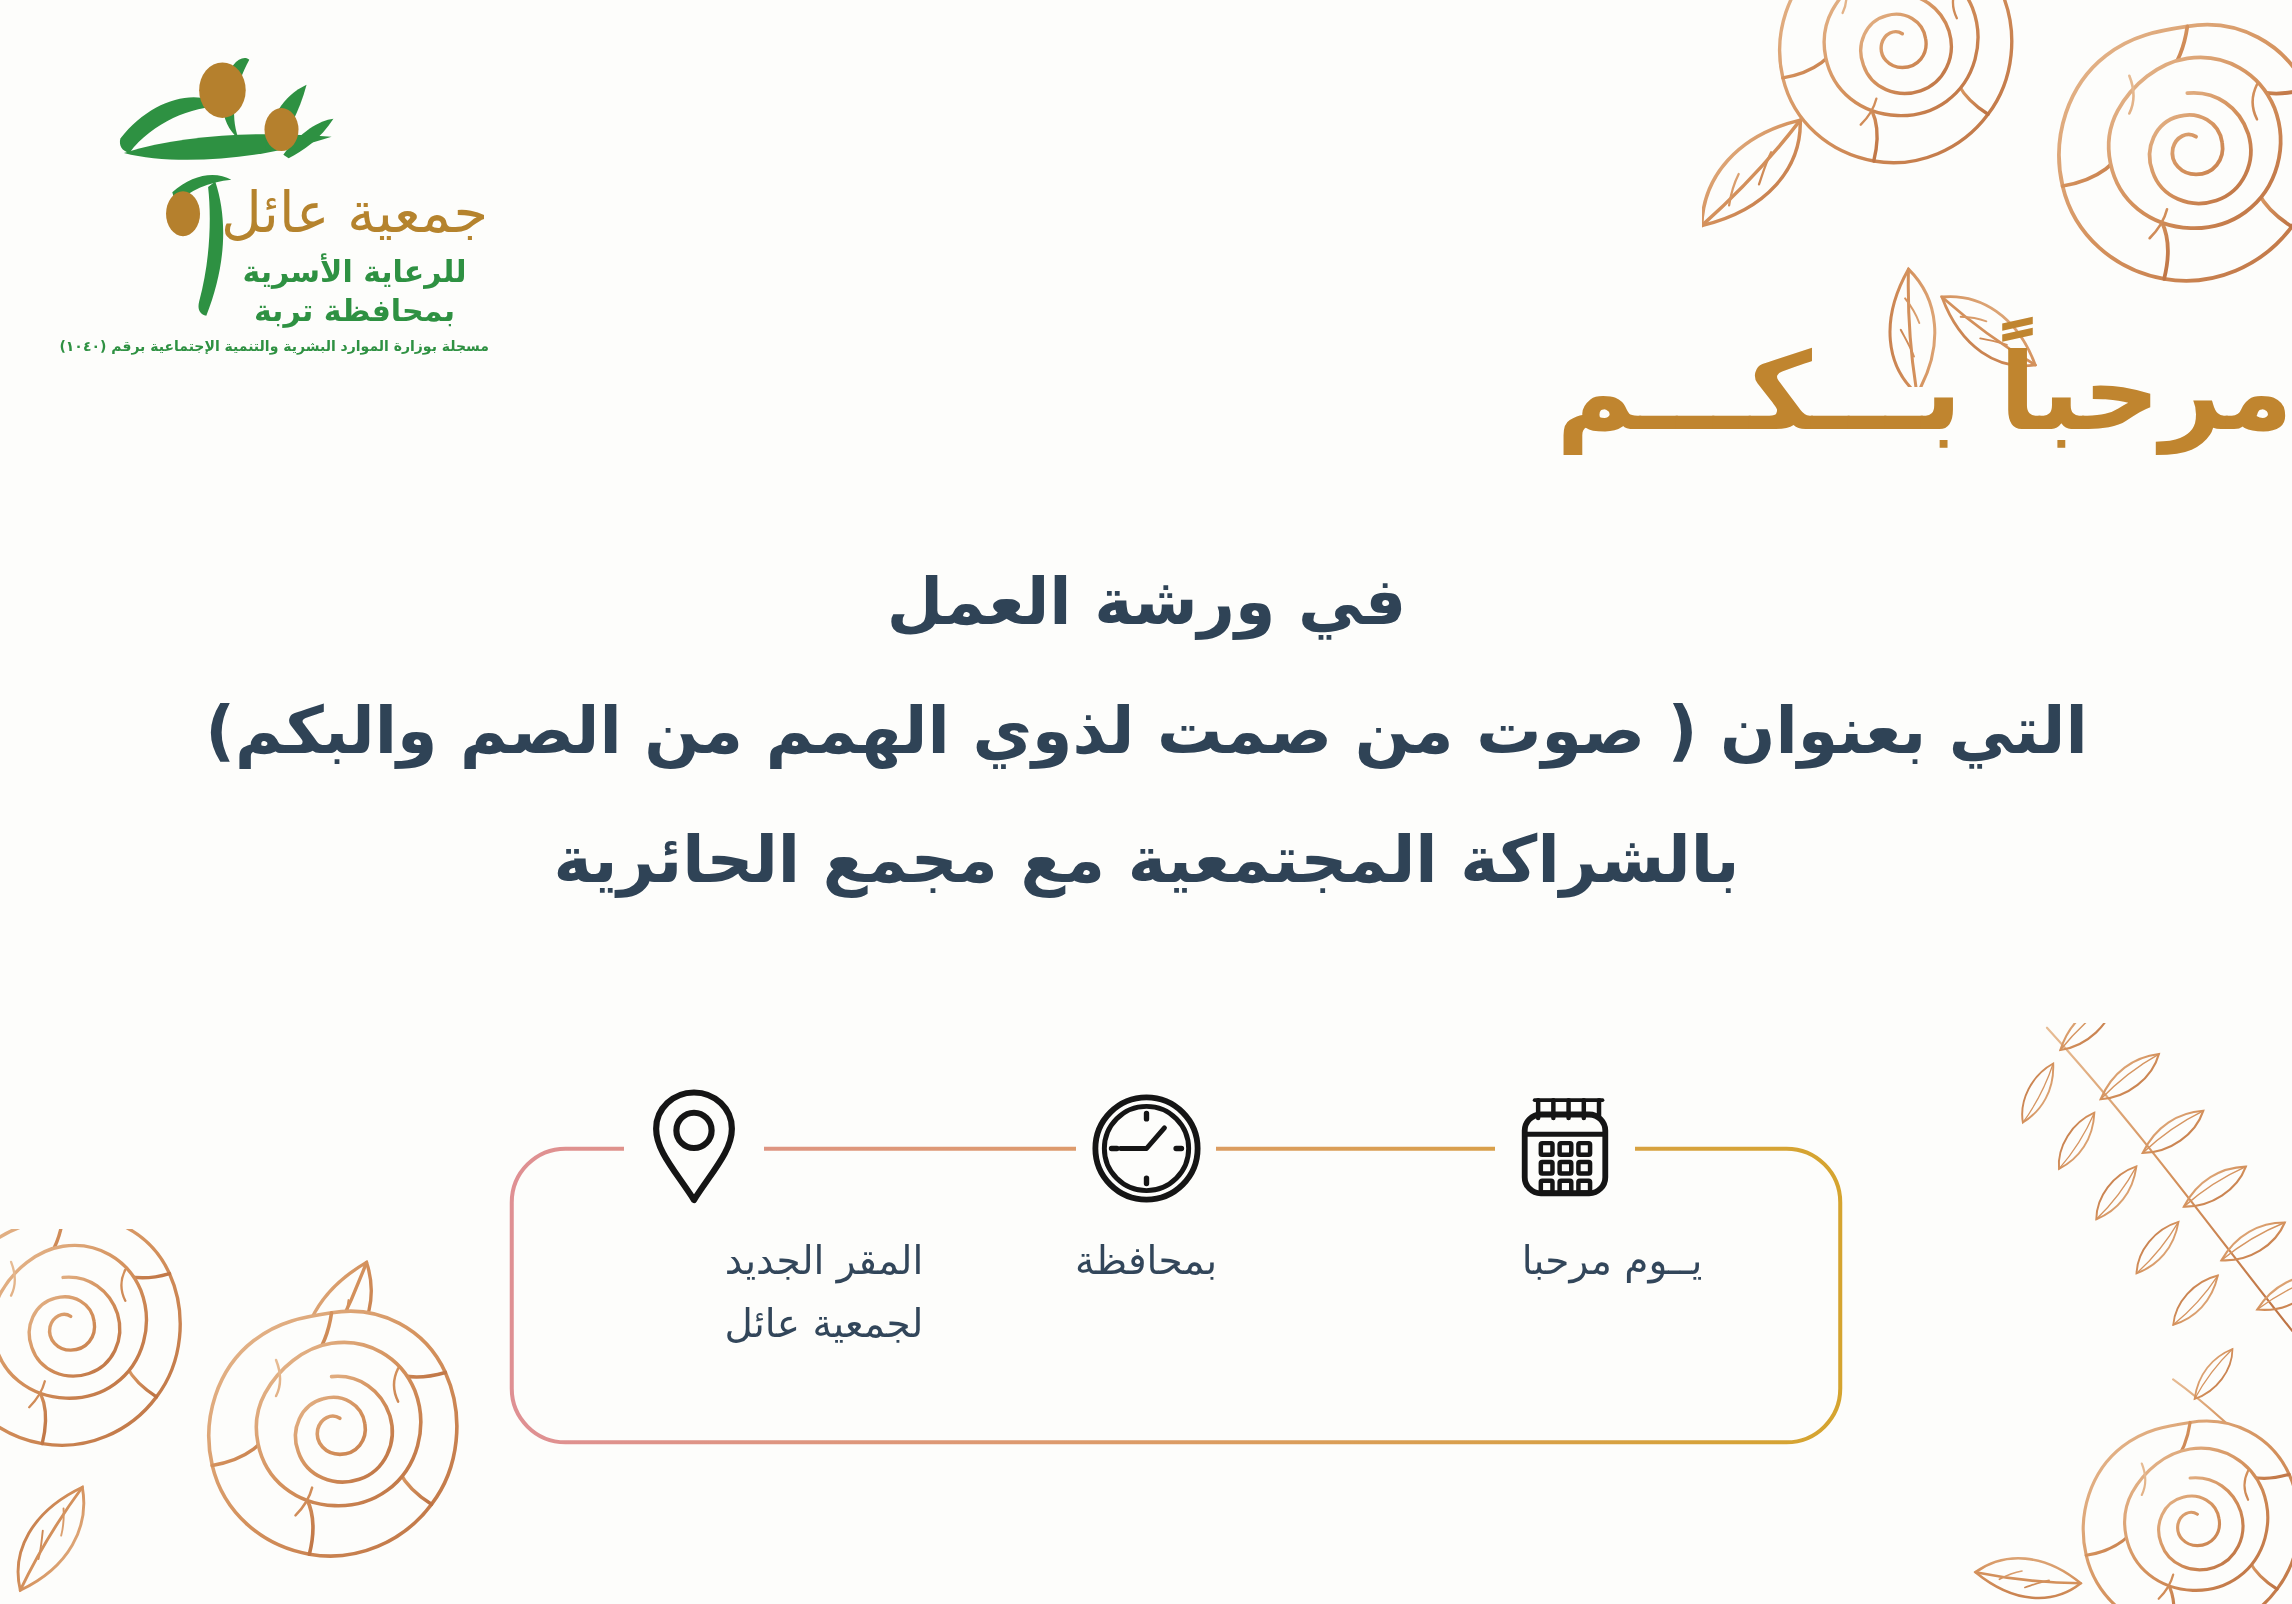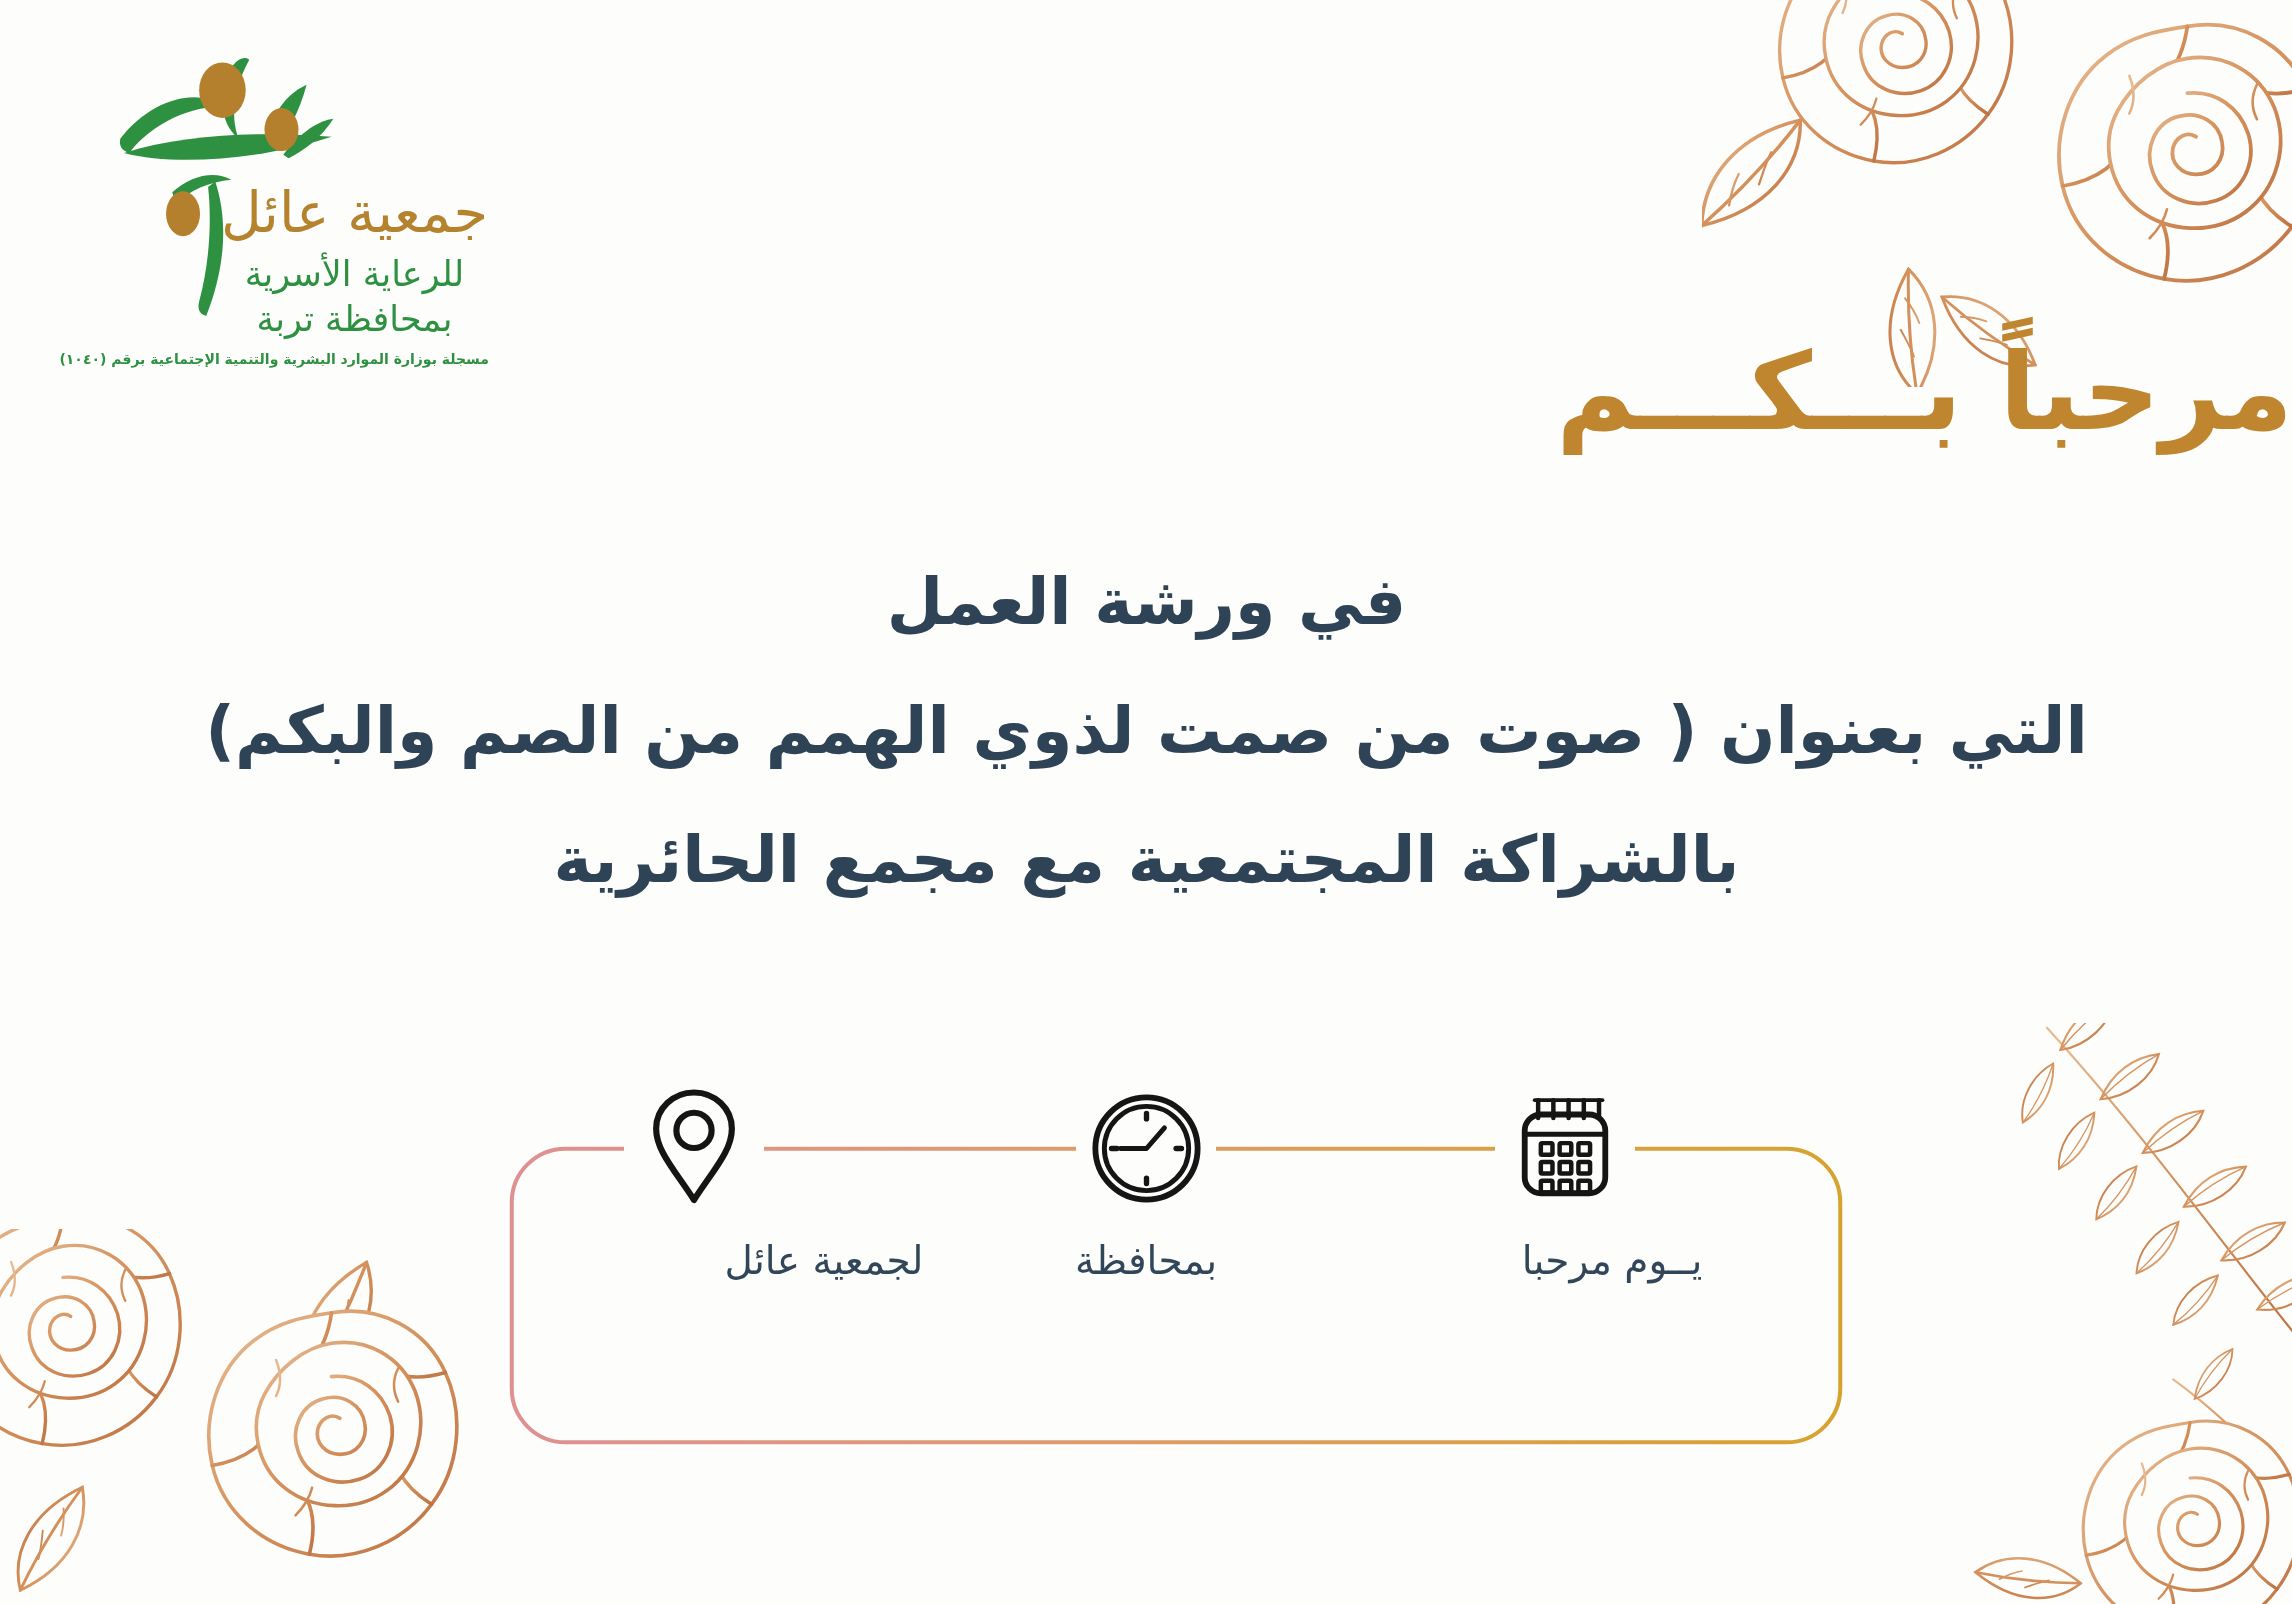--- a/index.html
+++ b/index.html
@@ -6,21 +6,21 @@
   body{
     width:2293px;height:1605px;position:relative;overflow:hidden;
     background:#fdfdfb;
     font-family:"DejaVu Sans",sans-serif;
   }
   .abs{position:absolute;}
   
   .logo-mark{left:115px;top:47px;width:222px;height:278px;}
   .logo-text{left:220px;top:177px;width:269px;text-align:center;direction:rtl;}
   .logo-title{font-size:56px;font-weight:normal;color:#b5832d;line-height:1.3;}
-  .logo-subtitle{font-size:35px;font-weight:normal;color:#2e9142;line-height:1.3;margin-top:1.8px;}
+  .logo-subtitle{font-size:30px;font-weight:bold;color:#2e9142;line-height:1.3;margin-top:1.8px;}
   .logo-reg{font-size:14px;font-weight:bold;color:#2e9142;line-height:1.4;margin-top:7.2px;white-space:nowrap;}
   
   .welcome{left:0;top:312px;width:2293px;text-align:right;direction:rtl;
     font-size:107px;font-weight:bold;color:#c0852f;line-height:1.5;letter-spacing:1.8px;}
   .bodyline{left:0;width:2293px;text-align:center;direction:rtl;
     font-weight:bold;color:#2f4356;font-size:65px;line-height:1.5;}
   .bl1{top:553px;} .bl2{top:682px;} .bl3{top:811px;}
   
   .frame-svg{left:509px;top:1146px;}
   .icon-chip{width:140px;height:140px;top:1078px;background:#fdfdfb;
@@ -183,15 +183,16 @@
   </svg>
 </div>
 
 <div class="abs detail-col col-date">
   <div>يــوم مرحبا</div>
 </div>
 <div class="abs detail-col col-time">
   <div>بمحافظة</div>
 </div>
 <div class="abs detail-col col-location">
+  <div>المقر الجديد</div>
   <div>لجمعية عائل</div>
 </div>
 
 
 </body></html>

